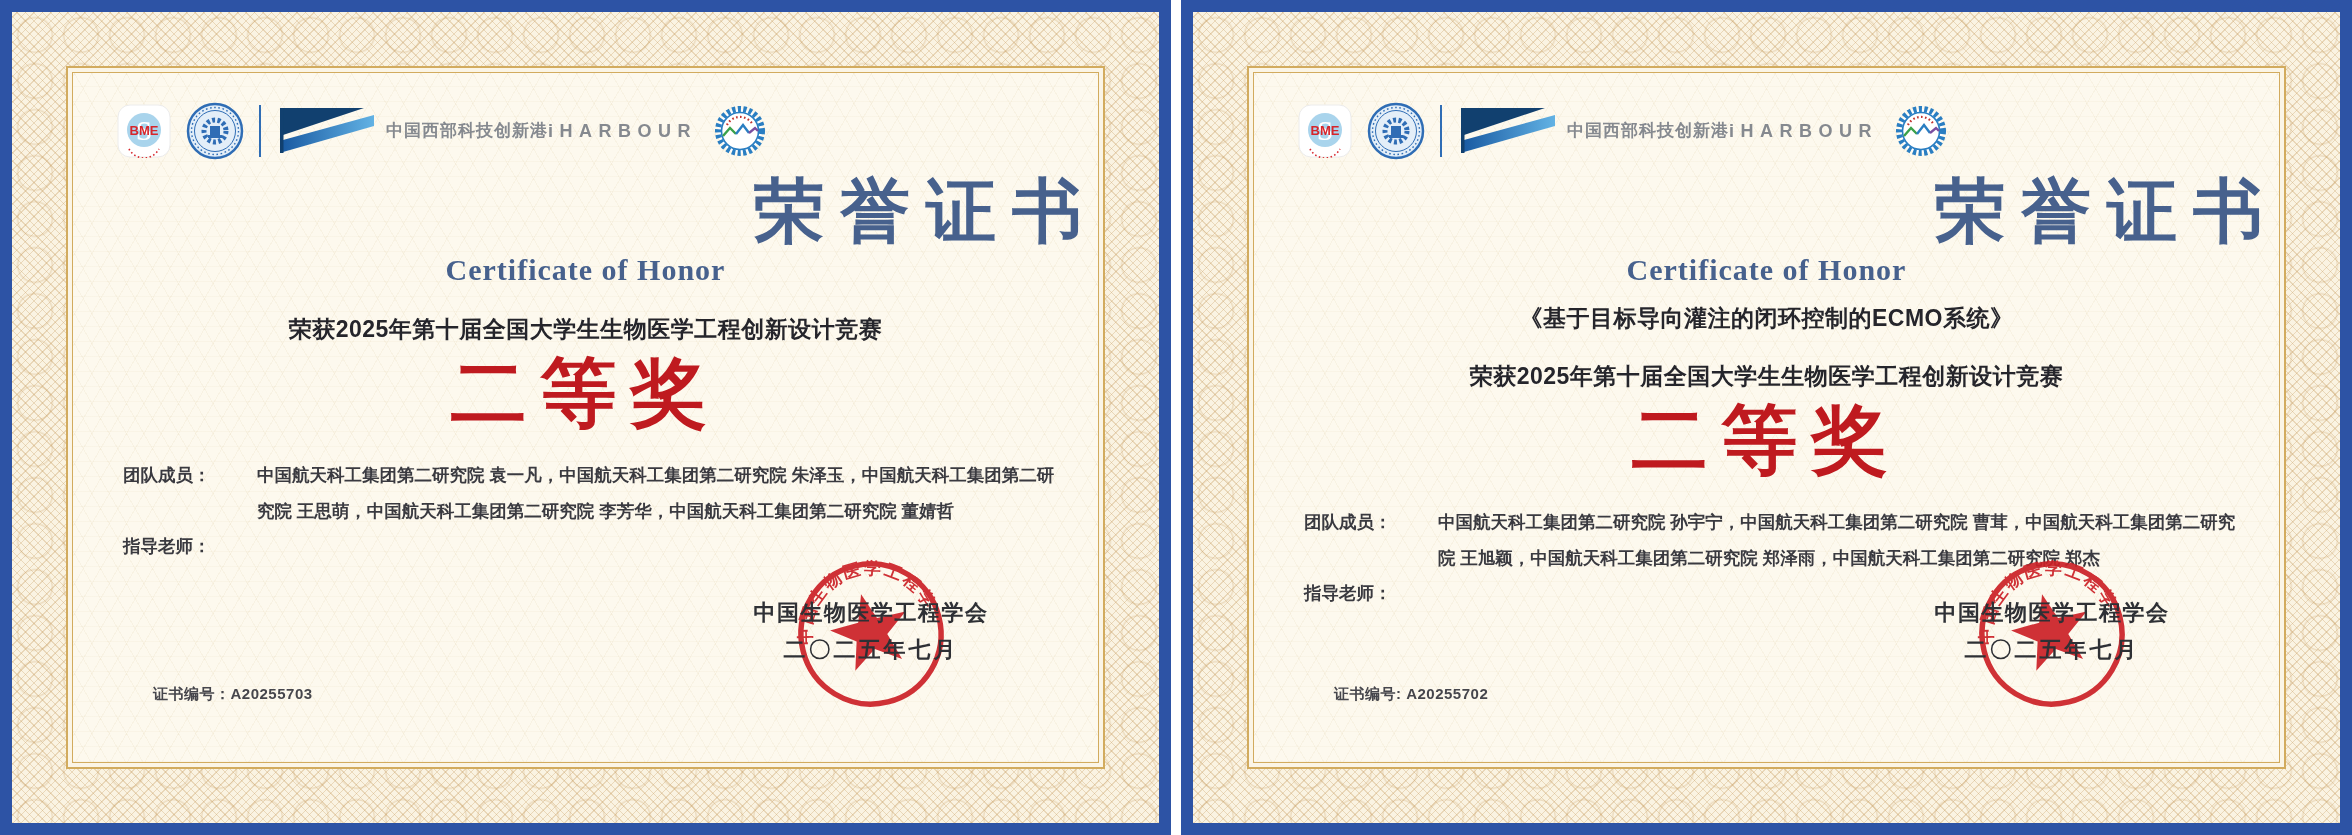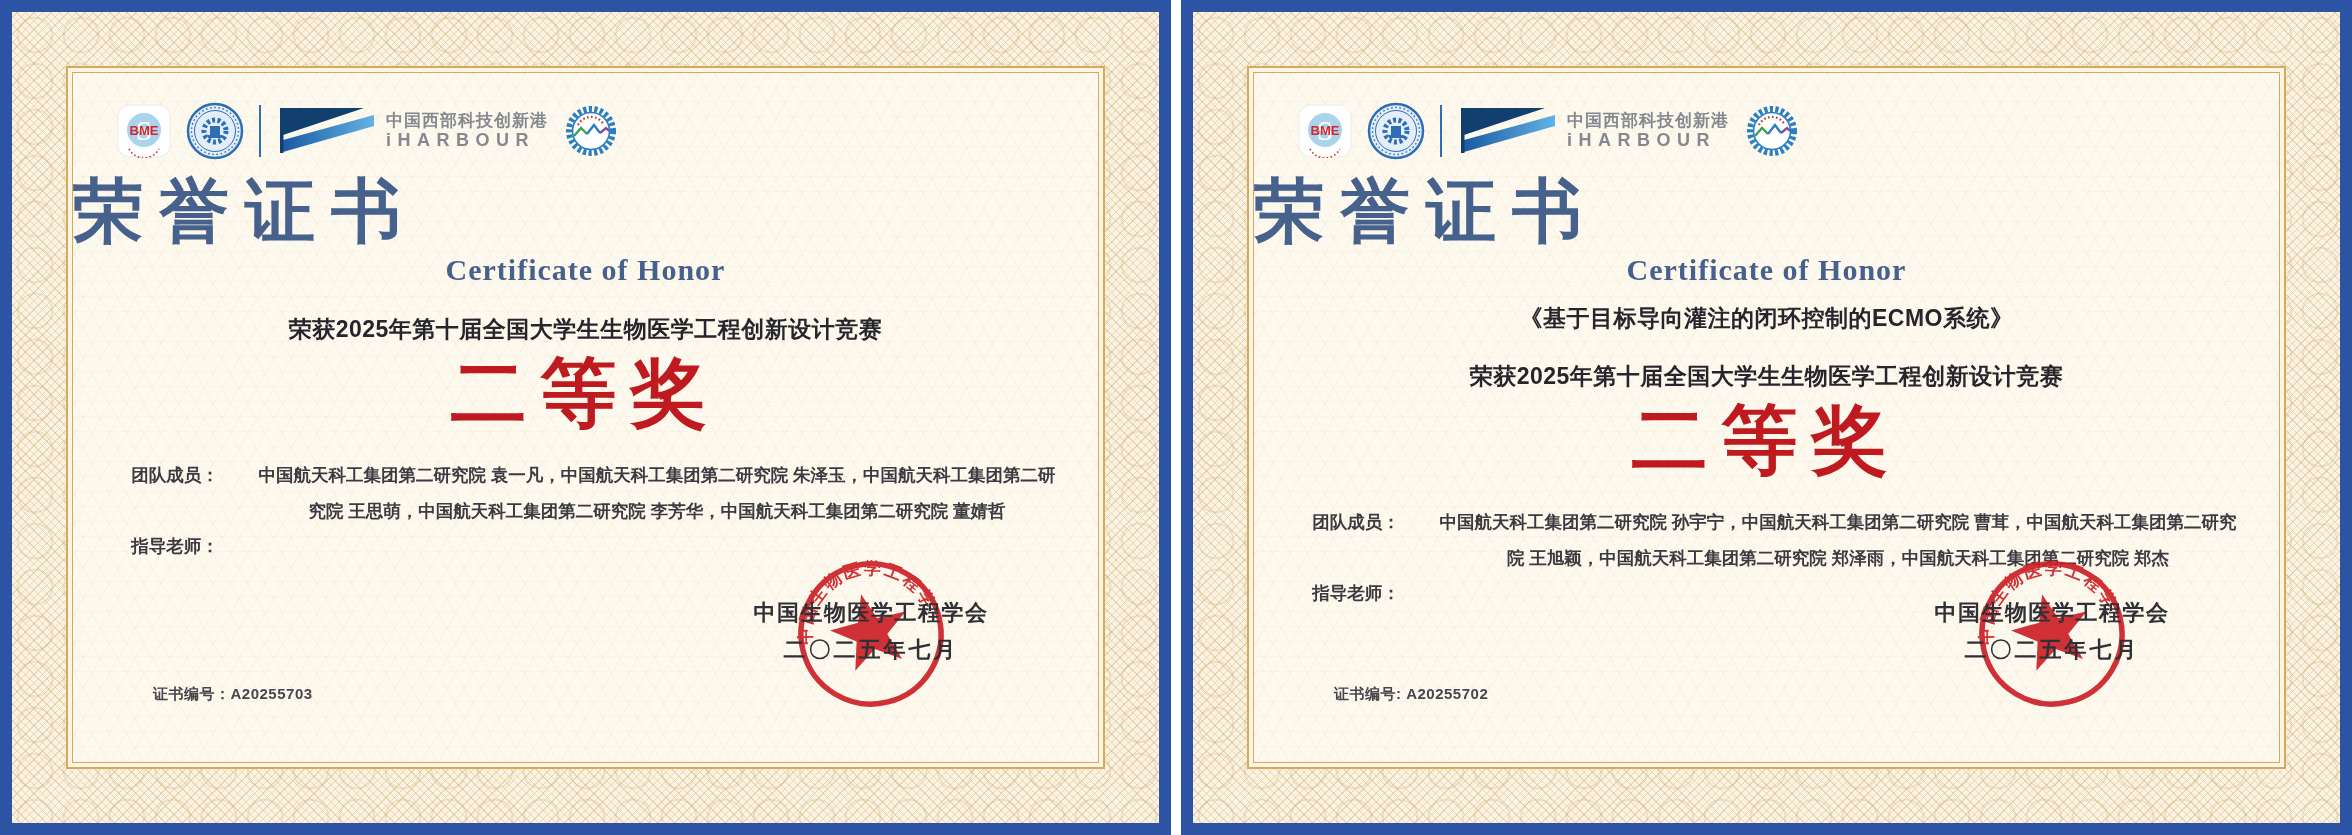--- a/index.html
+++ b/index.html
@@ -28,45 +28,45 @@
     position:absolute;inset:4px;border:1px solid #d2ab5e;
     background-color:#fdf9ee;
     background-image:
       repeating-linear-gradient(60deg, rgba(216,197,152,.13) 0 1px, transparent 1px 15px),
       repeating-linear-gradient(-60deg, rgba(216,197,152,.13) 0 1px, transparent 1px 15px),
       repeating-linear-gradient(0deg, rgba(216,197,152,.09) 0 1px, transparent 1px 15px);
     overflow:hidden;
   }
   .logos{display:flex;align-items:center;gap:15px;margin:26px 0 0 44px;height:64px;}
   .iharbour{display:flex;align-items:center;gap:10px;}
-  .iharbour-text{display:flex;flex-direction:column;line-height:1.12;}
+  .iharbour-text{display:flex;flex-direction:row;line-height:1.12;}
   .iharbour-cn{font-size:17px;font-weight:700;color:#85898f;letter-spacing:1px;}
   .iharbour-en{font-size:18px;font-weight:700;color:#85898f;letter-spacing:6.5px;}
   .title{
-    text-align:left;margin-top:4px;font-size:70px;font-weight:700;
+    text-align:right;margin-top:4px;font-size:70px;font-weight:700;
     letter-spacing:16px;color:#47618d;line-height:1.28;
     font-family:"Liberation Serif","DejaVu Serif",serif;
   }
   .subtitle{
     text-align:center;font-size:30px;font-weight:700;color:#47618d;margin-top:-4px;
     font-family:"Liberation Serif","DejaVu Serif",serif;letter-spacing:1px;
   }
   .project{
     text-align:center;margin-top:16px;font-size:23px;font-weight:700;color:#25252b;letter-spacing:.5px;
   }
   .compline{
     text-align:center;margin-top:27px;font-size:23px;font-weight:700;color:#25252b;letter-spacing:.5px;
   }
   .award{
     text-align:center;margin-top:6px;font-size:76px;font-weight:900;color:#bf1a1f;
     letter-spacing:14px;line-height:1.12;
     font-family:"Liberation Serif","DejaVu Serif",serif;
   }
   .info{margin:22px 40px 0 50px;color:#3a3a40;font-size:17.5px;font-weight:600;}
-  .info-row{display:flex;align-items:flex-start;line-height:2.05;text-align:center;}
+  .info-row{display:flex;align-items:flex-start;line-height:2.05;}
   .info-label{flex:0 0 104px;margin-right:30px;white-space:nowrap;}
   .info-content{flex:1 1 auto;max-width:800px;}
   .stamp{
     position:absolute;top:483px;right:22px;width:410px;text-align:center;
   }
   .seal-svg{
     position:absolute;top:0;left:calc(50% - 78px);opacity:.92;transform:rotate(-14deg);
   }
   .org-name{
     position:relative;z-index:2;margin-top:42px;font-size:22px;font-weight:600;color:#2e3035;

